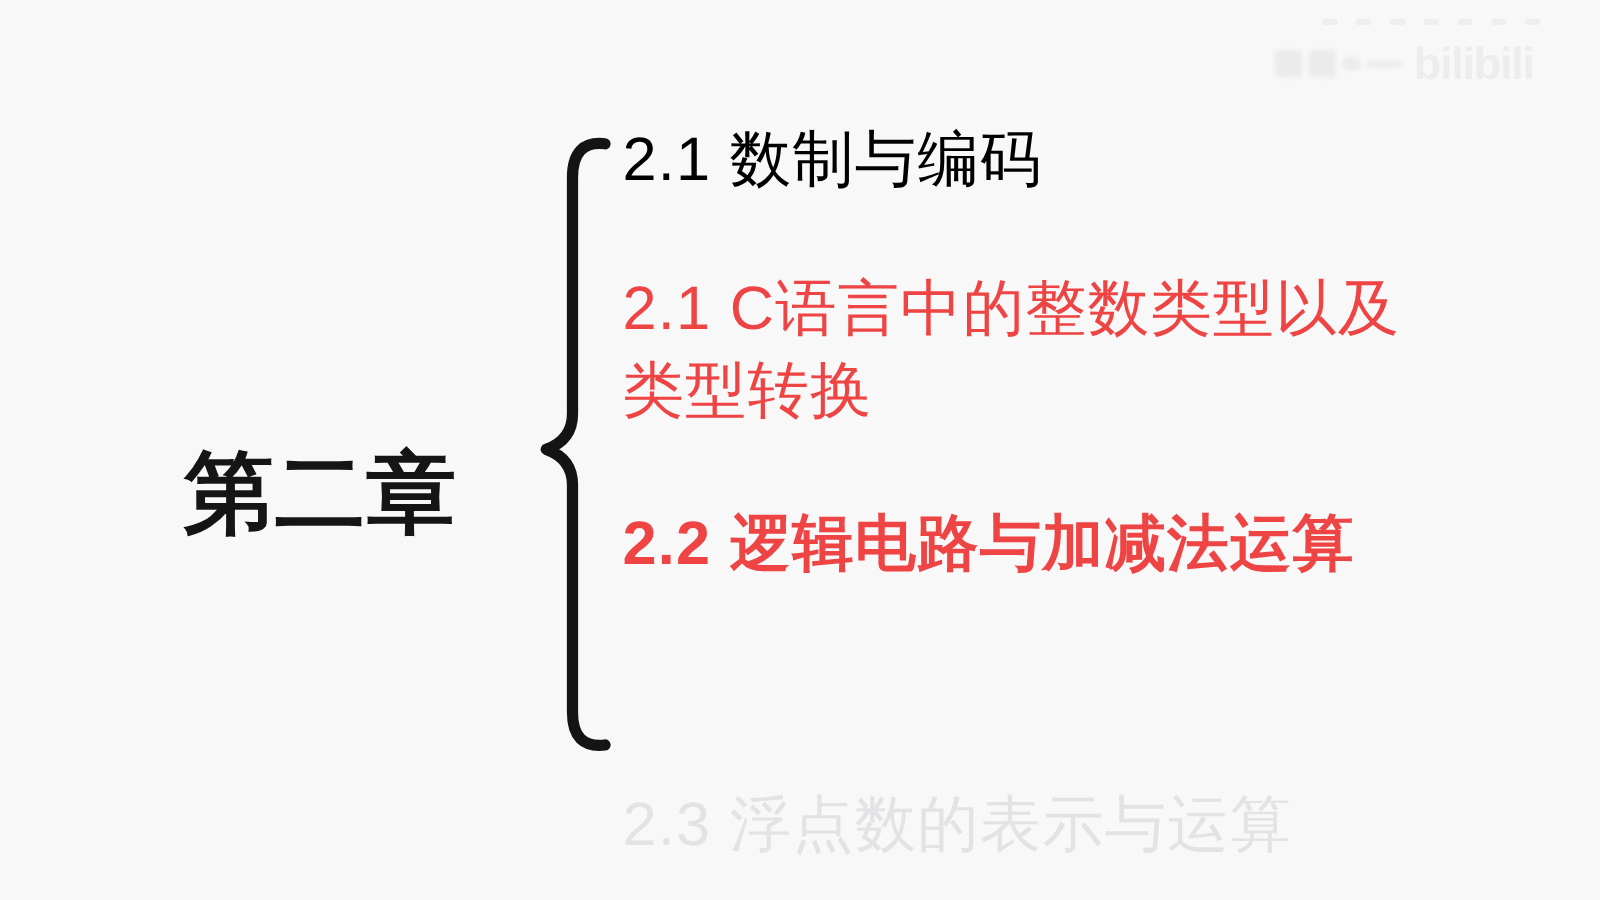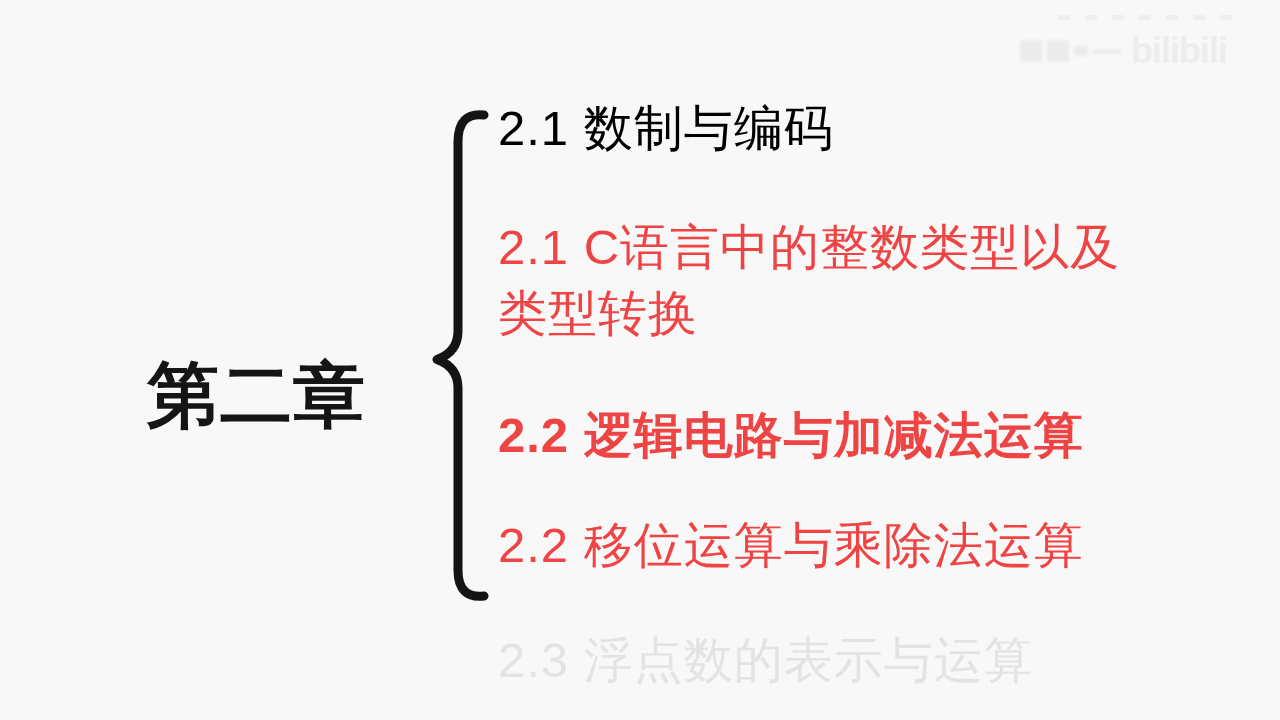--- a/index.html
+++ b/index.html
@@ -127,21 +127,20 @@
              L 458 570
              Q 458 599 484 596" fill="none" stroke="#141414" stroke-width="9" stroke-linecap="round" stroke-linejoin="round"></path>
   </svg>
 
   <div class="outline-item item-1 active">2.1 数制与编码</div>
 
   <div class="outline-item item-2 inactive wrap">2.1 C语言中的整数类型以及类型转换</div>
 
   <div class="outline-item item-3 inactive">2.2 逻辑电路与加减法运算</div>
 
-  <div class="outline-item item-4 inactive">2.2 移位运算与乘除法运算</div>
 
   <div class="outline-item item-5 faded">2.3 浮点数的表示与运算</div>
 
   <div class="watermark">
     <div class="wm-dashes">
       <span class="wm-dash"></span>
       <span class="wm-dash"></span>
       <span class="wm-dash"></span>
       <span class="wm-dash"></span>
       <span class="wm-dash"></span>

